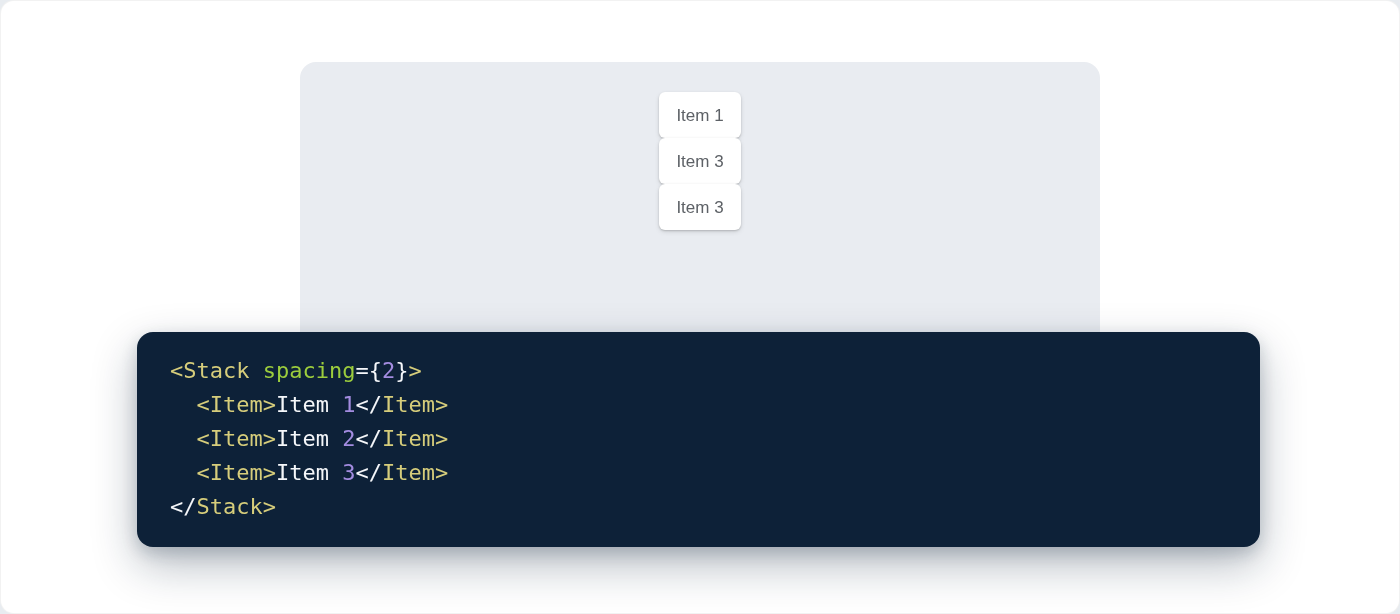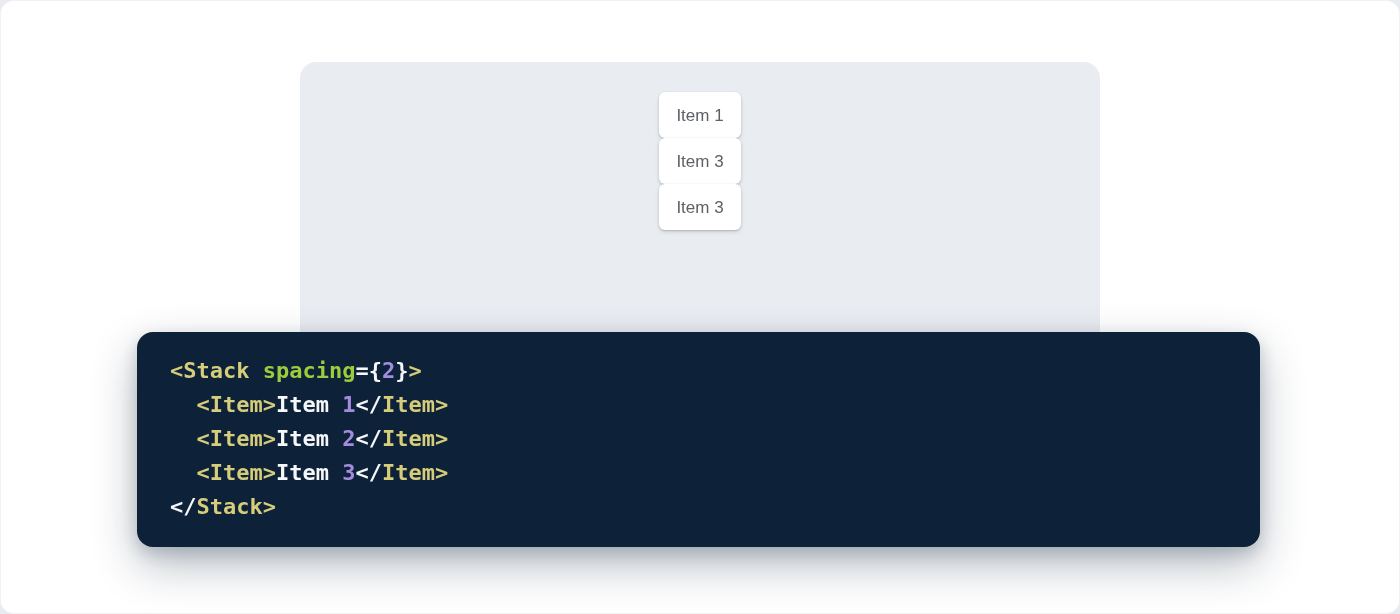--- a/index.html
+++ b/index.html
@@ -65,21 +65,21 @@
     border-radius:16px;
     padding:22px 33px;
     box-shadow:0 18px 45px rgba(13,33,56,0.30), 0 6px 16px rgba(13,33,56,0.18);
     z-index:2;
     font-family:"DejaVu Sans Mono", monospace;
     font-size:22px;
     line-height:34px;
     white-space:pre;
     overflow:hidden;
   }
-  .code-line{white-space:pre;font-weight:bold;}
+  .code-line{white-space:pre;}
   .tok-tag{color:var(--code-tag);}
   .tok-attr{color:var(--code-attr);}
   .tok-num{color:var(--code-num);}
   .tok-plain{color:var(--code-plain);}
 </style>
 </head>
 <body>
 
 <div class="screen">
   <div class="surface"></div>

